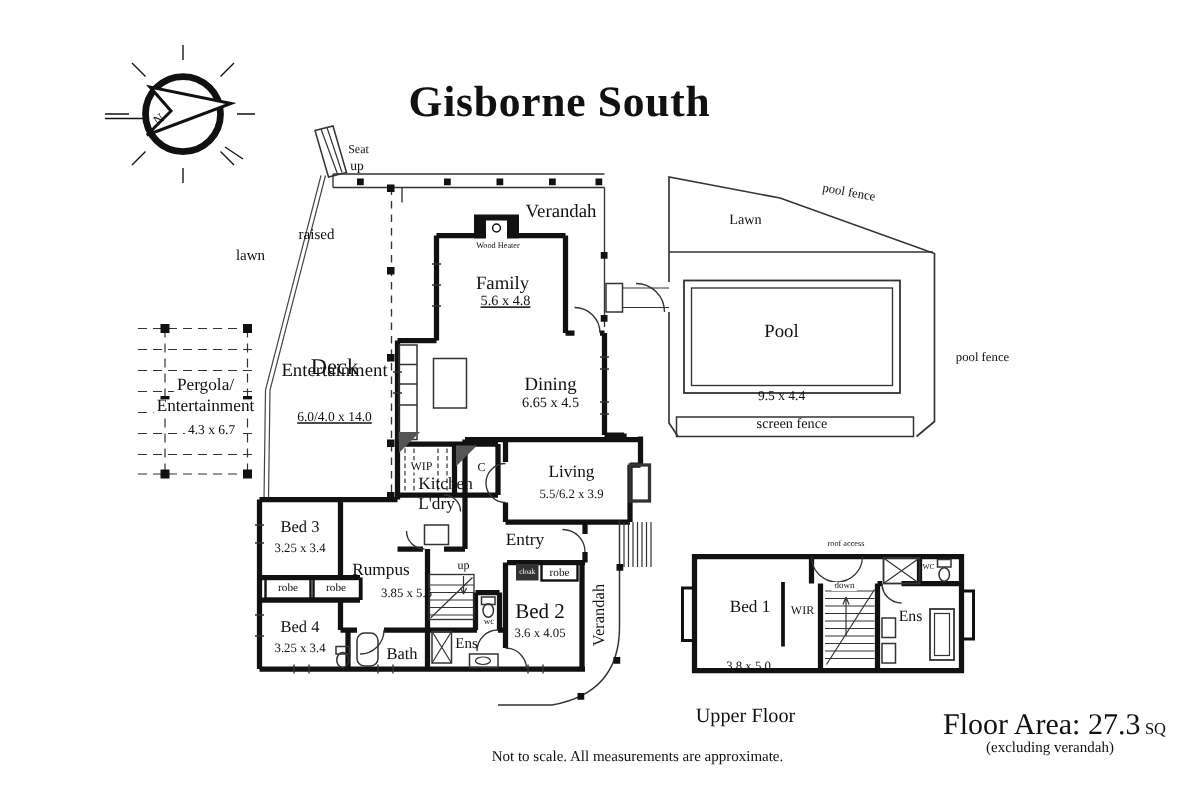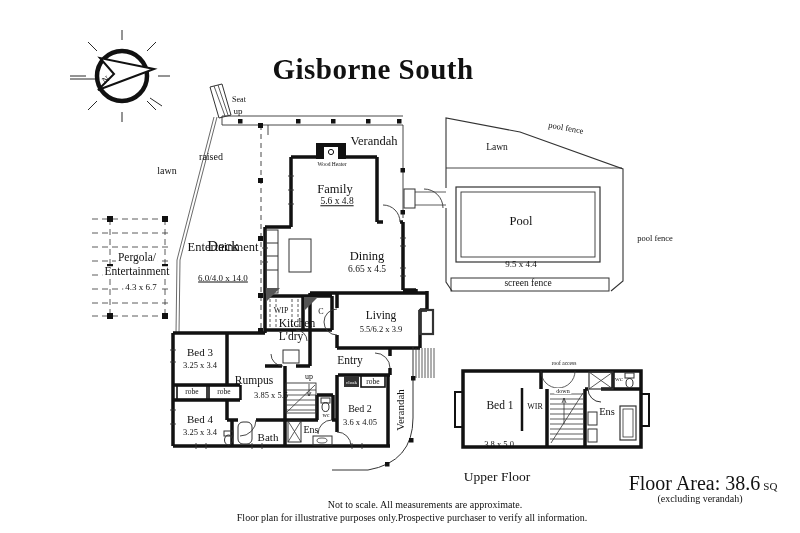--- a/index.html
+++ b/index.html
@@ -236,31 +236,30 @@
 <div class="lbl" style="left:224px;top:392px;font-size:7.5px;">robe</div>
 <div class="lbl" style="left:254px;top:381px;font-size:11.5px;">Rumpus</div>
 <div class="lbl" style="left:254px;top:395px;font-size:8.5px;margin-left:17px;">3.85 x 5.5</div>
 <div class="lbl" style="left:200px;top:419px;font-size:11px;">Bed 4</div>
 <div class="lbl" style="left:200px;top:432px;font-size:8.5px;">3.25 x 3.4</div>
 <div class="lbl" style="left:268px;top:437px;font-size:11px;">Bath</div>
 <div class="lbl" style="left:311px;top:430px;font-size:10px;">Ens</div>
 <div class="lbl" style="left:326px;top:415px;font-size:6px;">wc</div>
 <div class="lbl cloaktxt" style="left:351.5px;top:381.5px;font-size:5px;">cloak</div>
 <div class="lbl" style="left:373px;top:381.5px;font-size:7.5px;">robe</div>
-<div class="lbl" style="left:360px;top:409px;font-size:10px;">Bed 2</div>
+<div class="lbl" style="left:360px;top:409px;font-size:14px;">Bed 2</div>
 <div class="lbl" style="left:360px;top:422px;font-size:8.5px;">3.6 x 4.05</div>
 <div class="lbl rotl" style="left:400px;top:410px;font-size:11px;">Verandah</div>
 
 <div class="lbl" style="left:564px;top:364px;font-size:5.5px;">roof access</div>
 <div class="lbl" style="left:500px;top:406px;font-size:11.5px;">Bed 1</div>
 <div class="lbl" style="left:499px;top:419px;font-size:8.5px;margin-top:25px;">3.8 x 5.0</div>
 <div class="lbl" style="left:535px;top:407px;font-size:8px;">WIR</div>
 <div class="lbl bg" style="left:563px;top:391px;font-size:6px;">down</div>
 <div class="lbl" style="left:607px;top:412px;font-size:10.5px;">Ens</div>
 <div class="lbl" style="left:619px;top:379px;font-size:5px;">WC</div>
 <div class="lbl" style="left:497px;top:477px;font-size:13.5px;">Upper Floor</div>
 
-<div class="lbl fa" style="left:703px;top:483px;"><span>Floor Area: 38.6</span><span class="sq">SQ</span></div>
+<div class="lbl fa" style="left:703px;top:483px;"><span>Floor Area: 27.3</span><span class="sq">SQ</span></div>
 <div class="lbl" style="left:700px;top:499px;font-size:10px;">(excluding verandah)</div>
 <div class="lbl" style="left:411px;top:505px;font-size:10px;padding-left:28px;">Not to scale. All measurements are approximate.</div>
-<div class="lbl" style="left:412px;top:518px;font-size:10px;">Floor plan for illustrative purposes only.Prospective purchaser to verify all information.</div>
 
 </div>
 
 </body></html>

